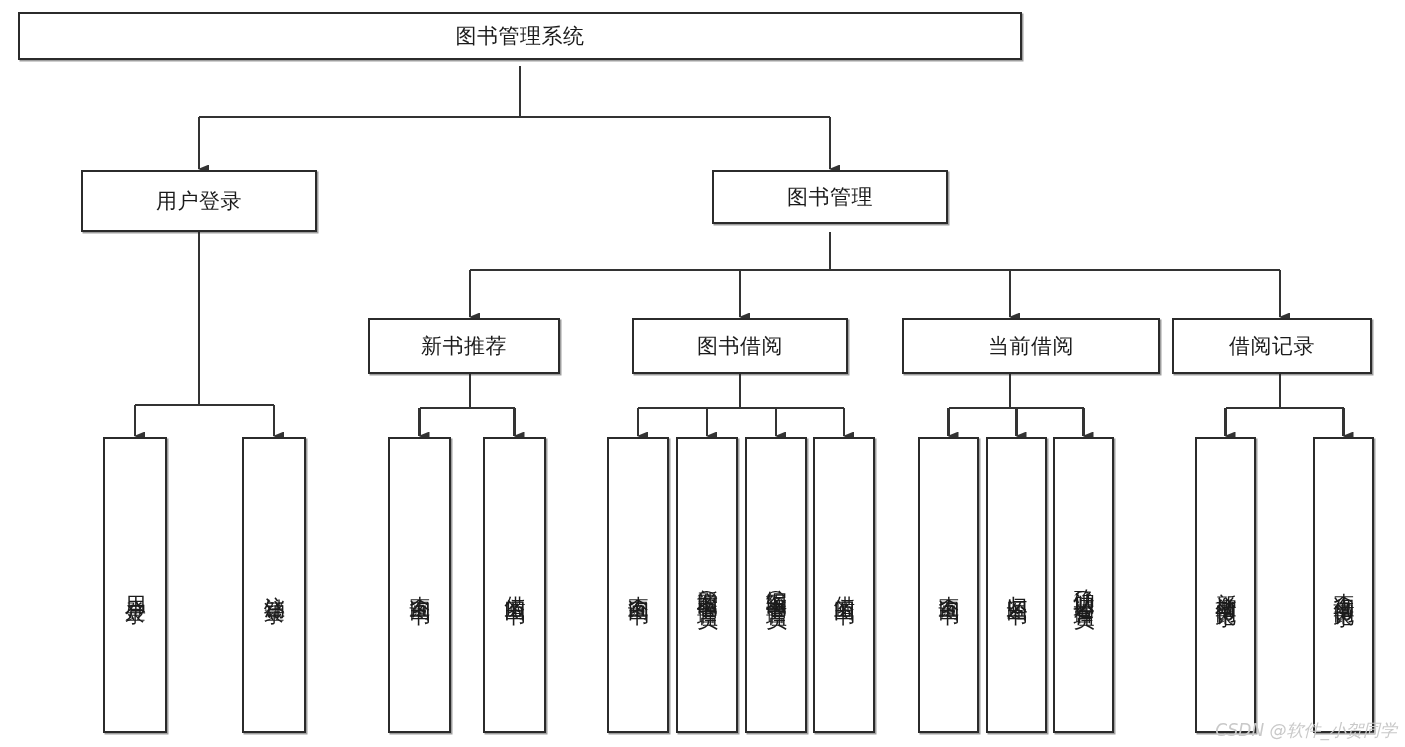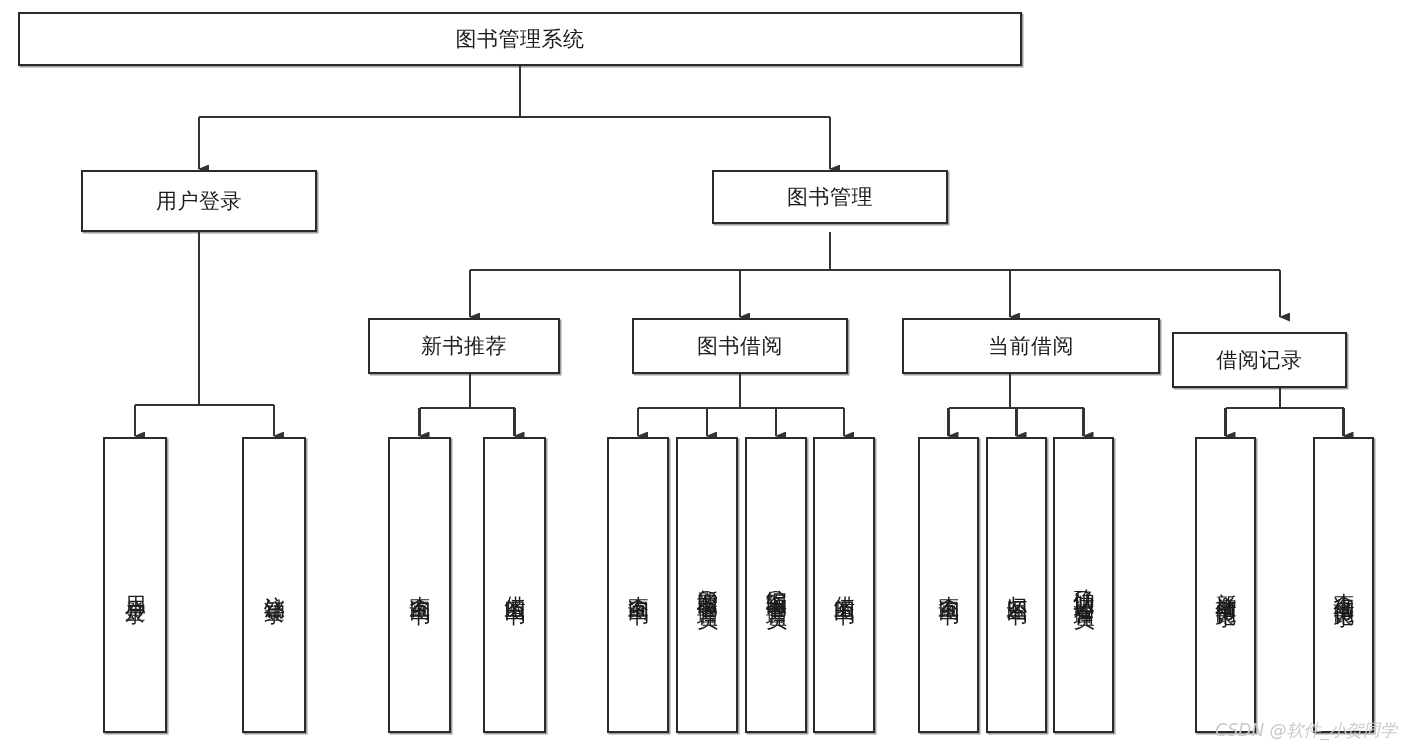--- a/index.html
+++ b/index.html
@@ -115,39 +115,39 @@
         <line x1="1016.5" y1="408" x2="1016.5" y2="436" stroke="#333333" stroke-width="2.6" shape-rendering="crispEdges" marker-end="url(#arrowhead)"></line>
         <line x1="1083.5" y1="408" x2="1083.5" y2="436" stroke="#333333" stroke-width="2.6" shape-rendering="crispEdges" marker-end="url(#arrowhead)"></line>
         <line x1="1280" y1="374" x2="1280" y2="408" stroke="#333333" stroke-width="2.6" shape-rendering="crispEdges"></line>
         <line x1="1225.5" y1="408" x2="1343.5" y2="408" stroke="#333333" stroke-width="2.6" shape-rendering="crispEdges"></line>
         <line x1="1225.5" y1="408" x2="1225.5" y2="436" stroke="#333333" stroke-width="2.6" shape-rendering="crispEdges" marker-end="url(#arrowhead)"></line>
         <line x1="1343.5" y1="408" x2="1343.5" y2="436" stroke="#333333" stroke-width="2.6" shape-rendering="crispEdges" marker-end="url(#arrowhead)"></line>
       </g>
   </svg>
 
   <div id="nodes-layer">
-      <div class="node-box" style="left: 18px; top: 12px; width: 1004px; height: 54px;">
+      <div class="node-box" style="left: 18px; top: 12px; width: 1004px; height: 48px;">
         <div class="node-label-h">图书管理系统</div>
       </div>
       <div class="node-box" style="left: 81px; top: 170px; width: 236px; height: 62px;">
         <div class="node-label-h">用户登录</div>
       </div>
       <div class="node-box" style="left: 712px; top: 170px; width: 236px; height: 54px;">
         <div class="node-label-h">图书管理</div>
       </div>
       <div class="node-box" style="left: 368px; top: 318px; width: 192px; height: 56px; text-align: right;">
         <div class="node-label-h">新书推荐</div>
       </div>
       <div class="node-box" style="left: 632px; top: 318px; width: 216px; height: 56px;">
         <div class="node-label-h">图书借阅</div>
       </div>
       <div class="node-box" style="left: 902px; top: 318px; width: 258px; height: 56px;">
         <div class="node-label-h">当前借阅</div>
       </div>
-      <div class="node-box" style="left: 1172px; top: 332px; width: 175px; height: 56px;">
+      <div class="node-box" style="left: 1172px; top: 318px; width: 200px; height: 56px;">
         <div class="node-label-h">借阅记录</div>
       </div>
       <div class="node-box" style="left: 103px; top: 437px; width: 64px; height: 296px;">
         <div class="node-label-v">用户登录</div>
       </div>
       <div class="node-box" style="left: 242px; top: 437px; width: 64px; height: 296px;">
         <div class="node-label-v">注销登录</div>
       </div>
       <div class="node-box" style="left: 388px; top: 437px; width: 63px; height: 296px;">
         <div class="node-label-v">查询图书</div>

